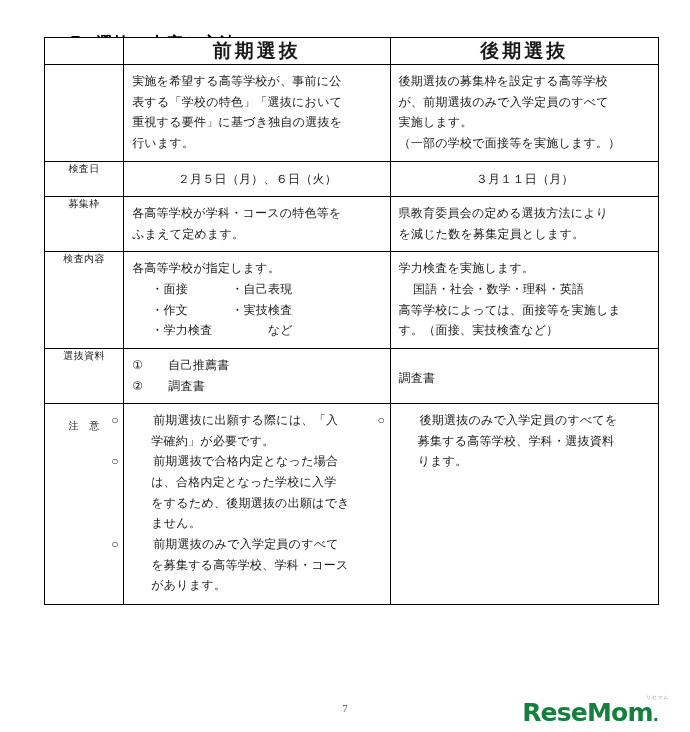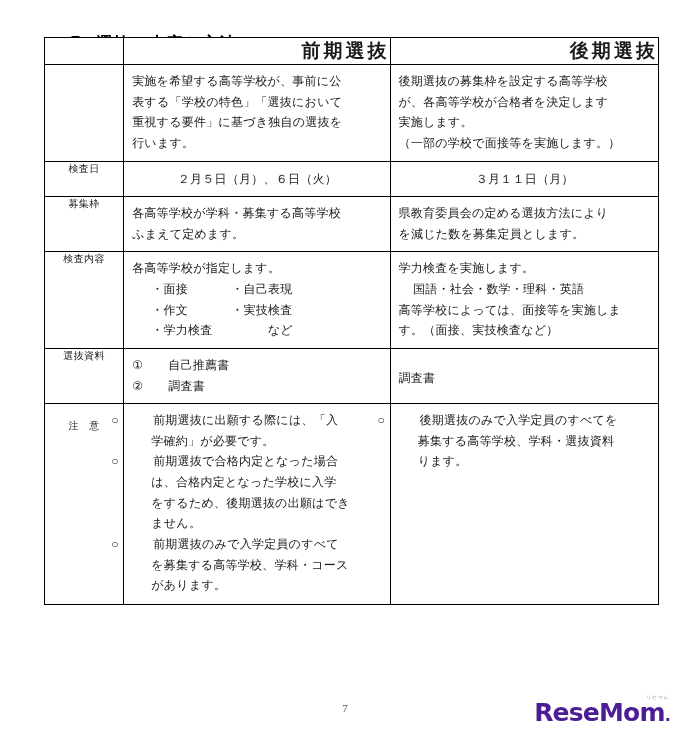--- a/index.html
+++ b/index.html
@@ -64,21 +64,21 @@
     letter-spacing: 0.02em;
   }
   .label-cell {
     text-align: center;
     padding-top: 8px;
     font-size: 10px;
     letter-spacing: 0.04em;
   }
   .label-cell.mid { padding-top: 15px; }
   .hdr {
-    text-align: right;
+    text-align: center;
     font-family: Liberation Sans, sans-serif;
     font-weight: bold;
     font-size: 19px;
     letter-spacing: 0.16em;
     padding: 6px 0 7px 0;
     height: 26px;
   }
   .blank-hdr { }
   .ctr { text-align: center; }
   .ctr .cell-pad { text-align: center; }
@@ -108,25 +108,25 @@
     position: absolute;
     right: 12px;
     top: 694px;
     width: 128px;
     height: 34px;
   }
   .logo-text {
     font-family: "DejaVu Sans", sans-serif;
     font-weight: bold;
     font-size: 25px;
-    color: #4c1d95;
+    color: #15803d;
     letter-spacing: -0.8px;
     line-height: 1;
     position: absolute;
-    right: 8px;
+    right: 20px;
     bottom: 3px;
     white-space: nowrap;
   }
   .logo-text .dot { font-size: 16px; }
   .logo-ruby {
     position: absolute;
     right: 9px;
     top: 0px;
     font-family: "DejaVu Sans", sans-serif;
     font-size: 5px;
@@ -165,21 +165,21 @@
             <div class="cell-pad">
               <span class="blk">実施を希望する高等学校が、事前に公</span>
               <span class="blk">表する「学校の特色」「選抜において</span>
               <span class="blk">重視する要件」に基づき独自の選抜を</span>
               <span class="blk">行います。</span>
             </div>
           </td>
           <td>
             <div class="cell-pad">
               <span class="blk">後期選抜の募集枠を設定する高等学校</span>
-              <span class="blk">が、各高等学校が合格者を決定します</span>
+              <span class="blk">が、前期選抜のみで入学定員のすべて</span>
               <span class="blk">実施します。</span>
               <span class="blk">（一部の学校で面接等を実施します。）</span>
             </div>
           </td>
         </tr>
 
         <tr class="row-date">
           <td class="label-cell">検査日</td>
           <td class="ctr">
             <div class="cell-pad">
@@ -190,21 +190,21 @@
             <div class="cell-pad">
                 <span class="blk">３月１１日（月）</span>
               </div>
           </td>
         </tr>
 
         <tr>
           <td class="label-cell">募集枠</td>
           <td>
             <div class="cell-pad">
-              <span class="blk">各高等学校が学科・募集する高等学校</span>
+              <span class="blk">各高等学校が学科・コースの特色等を</span>
               <span class="blk">ふまえて定めます。</span>
             </div>
           </td>
           <td>
             <div class="cell-pad">
               <span class="blk">県教育委員会の定める選抜方法により</span>
               <span class="blk">を減じた数を募集定員とします。</span>
             </div>
           </td>
         </tr>

